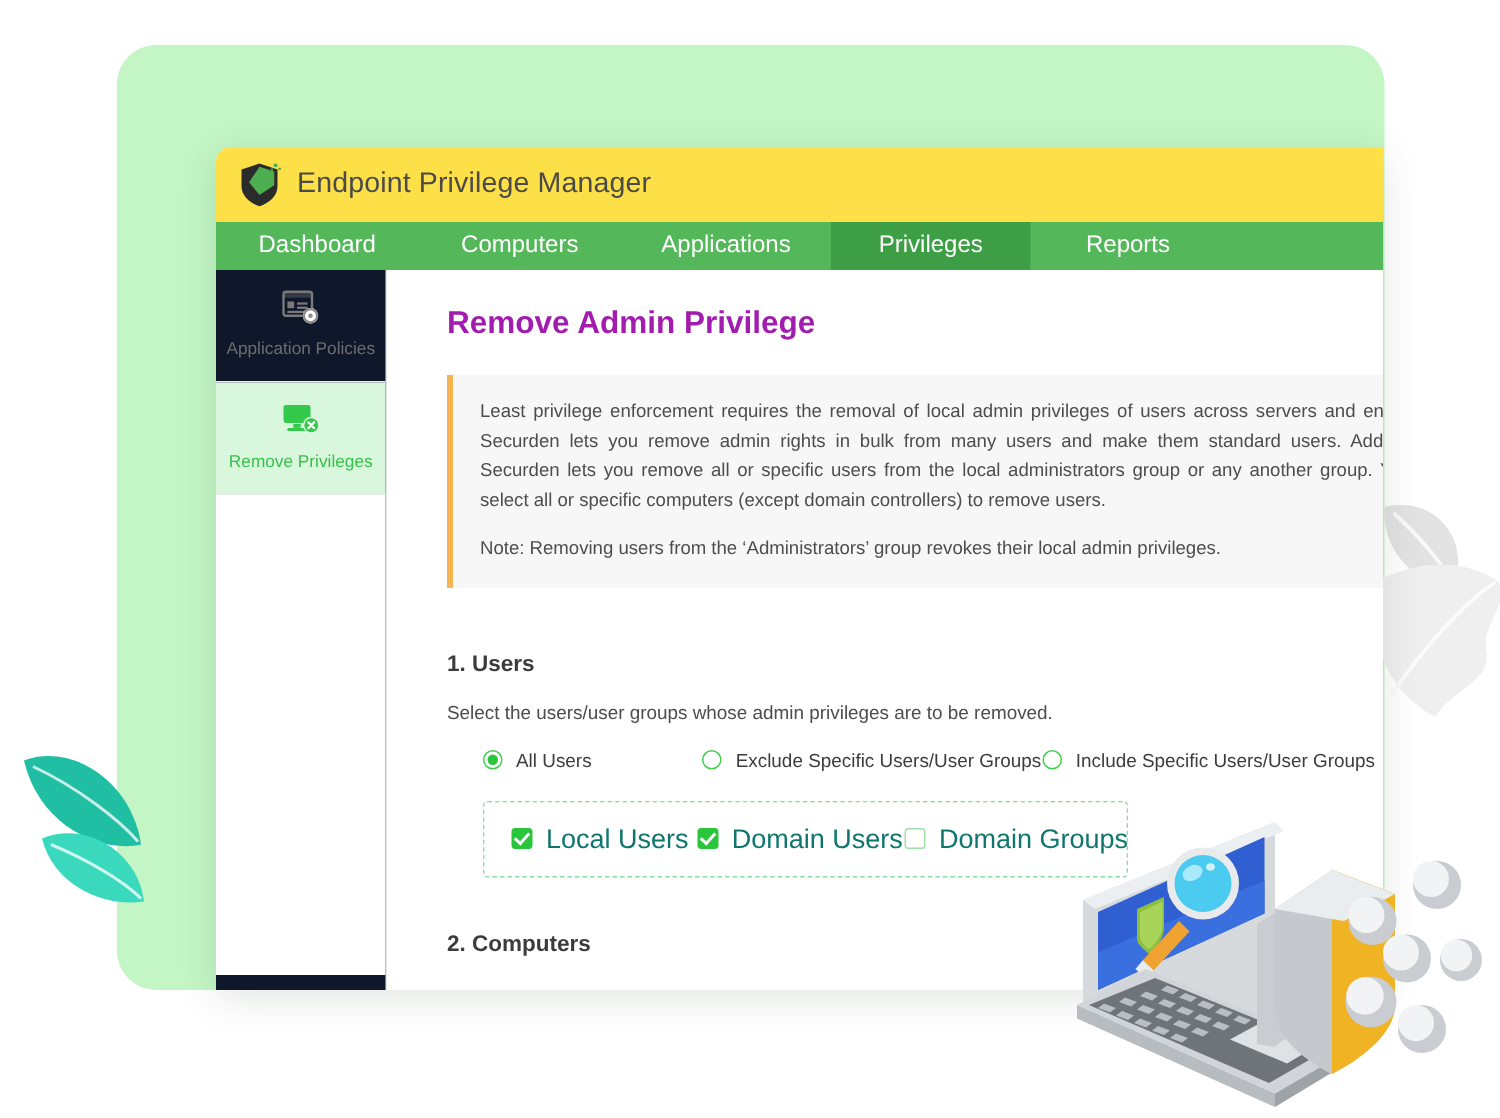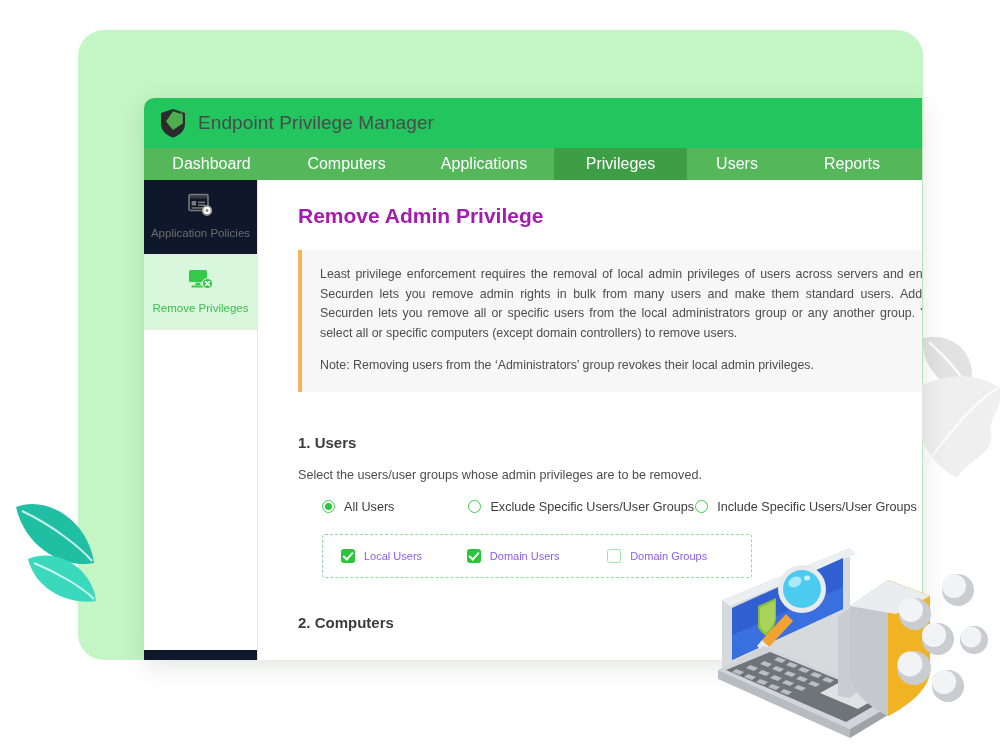--- a/index.html
+++ b/index.html
@@ -27,21 +27,21 @@
     width: 778px; height: 562px;
     background: #ffffff;
     border-radius: 10px 0 0 0;
     box-shadow: 0 6px 26px rgba(40,60,40,.13);
     overflow: hidden;
   }
 
   
   .app-header {
     height: 50px; display: flex; align-items: center;
-    padding-left: 14px; background: #22c55e;
+    padding-left: 14px; background: #fde047;
   }
   .logo-mark { width: 30px; height: 32px; flex: 0 0 auto; margin-right: 10px; }
   .app-title {
     font-size: 19px; color: #4a4a4a; font-weight: 400; letter-spacing: .1px;
   }
 
   
   .nav-bar { display: flex; height: 32px; background: #54b85a; }
   .nav-item {
     flex: 0 0 auto; display: flex; align-items: center; justify-content: center;
@@ -127,21 +127,21 @@
   .check-box {
     width: 14px; height: 14px; border-radius: 2.5px; margin-right: 9px; flex:0 0 auto;
     border: 1.5px solid #9fe0ab; background: #fff;
     display: flex; align-items: center; justify-content: center;
   }
   .check-box.on { background: #29c63b; border-color: #29c63b; }
   .check-box.on::after {
     content: ""; width: 4px; height: 8px; margin-top:-2px;
     border: solid #fff; border-width: 0 2px 2px 0; transform: rotate(42deg);
   }
-  .check-label { font-size: 11px; color: #8b5cf6; }
+  .check-label { font-size: 18px; color: #0f766e; }
 
   .section-title-2 { margin-top: 36px; }
 
   
   .illustration { position: absolute; left: 700px; top: 488px; width: 300px; height: 257px; }
 </style>
 </head>
 <body>
 
 <div id="stage">
@@ -175,21 +175,20 @@
         <path d="M22.6 5.4 l1.4 0 0 1.3 -1.4 0 z" fill="#4cae4f"></path>
       </svg>
       <div class="app-title">Endpoint Privilege Manager</div>
     </div>
 
     <div class="nav-bar">
       <div class="nav-item w1">Dashboard</div>
       <div class="nav-item w2">Computers</div>
       <div class="nav-item w3">Applications</div>
       <div class="nav-item w4 active">Privileges</div>
-      <div class="nav-item w5">Users</div>
       <div class="nav-item w6">Reports</div>
     </div>
 
     <div class="app-body">
 
       <div class="sidebar">
         <div class="side-item">
           <div class="s-icon">
             <svg width="26" height="24" viewBox="0 0 26 24">
               <rect x="1" y="1.5" width="19" height="16" rx="1.6" fill="none" stroke="#7a7a7a" stroke-width="1.6"></rect>

